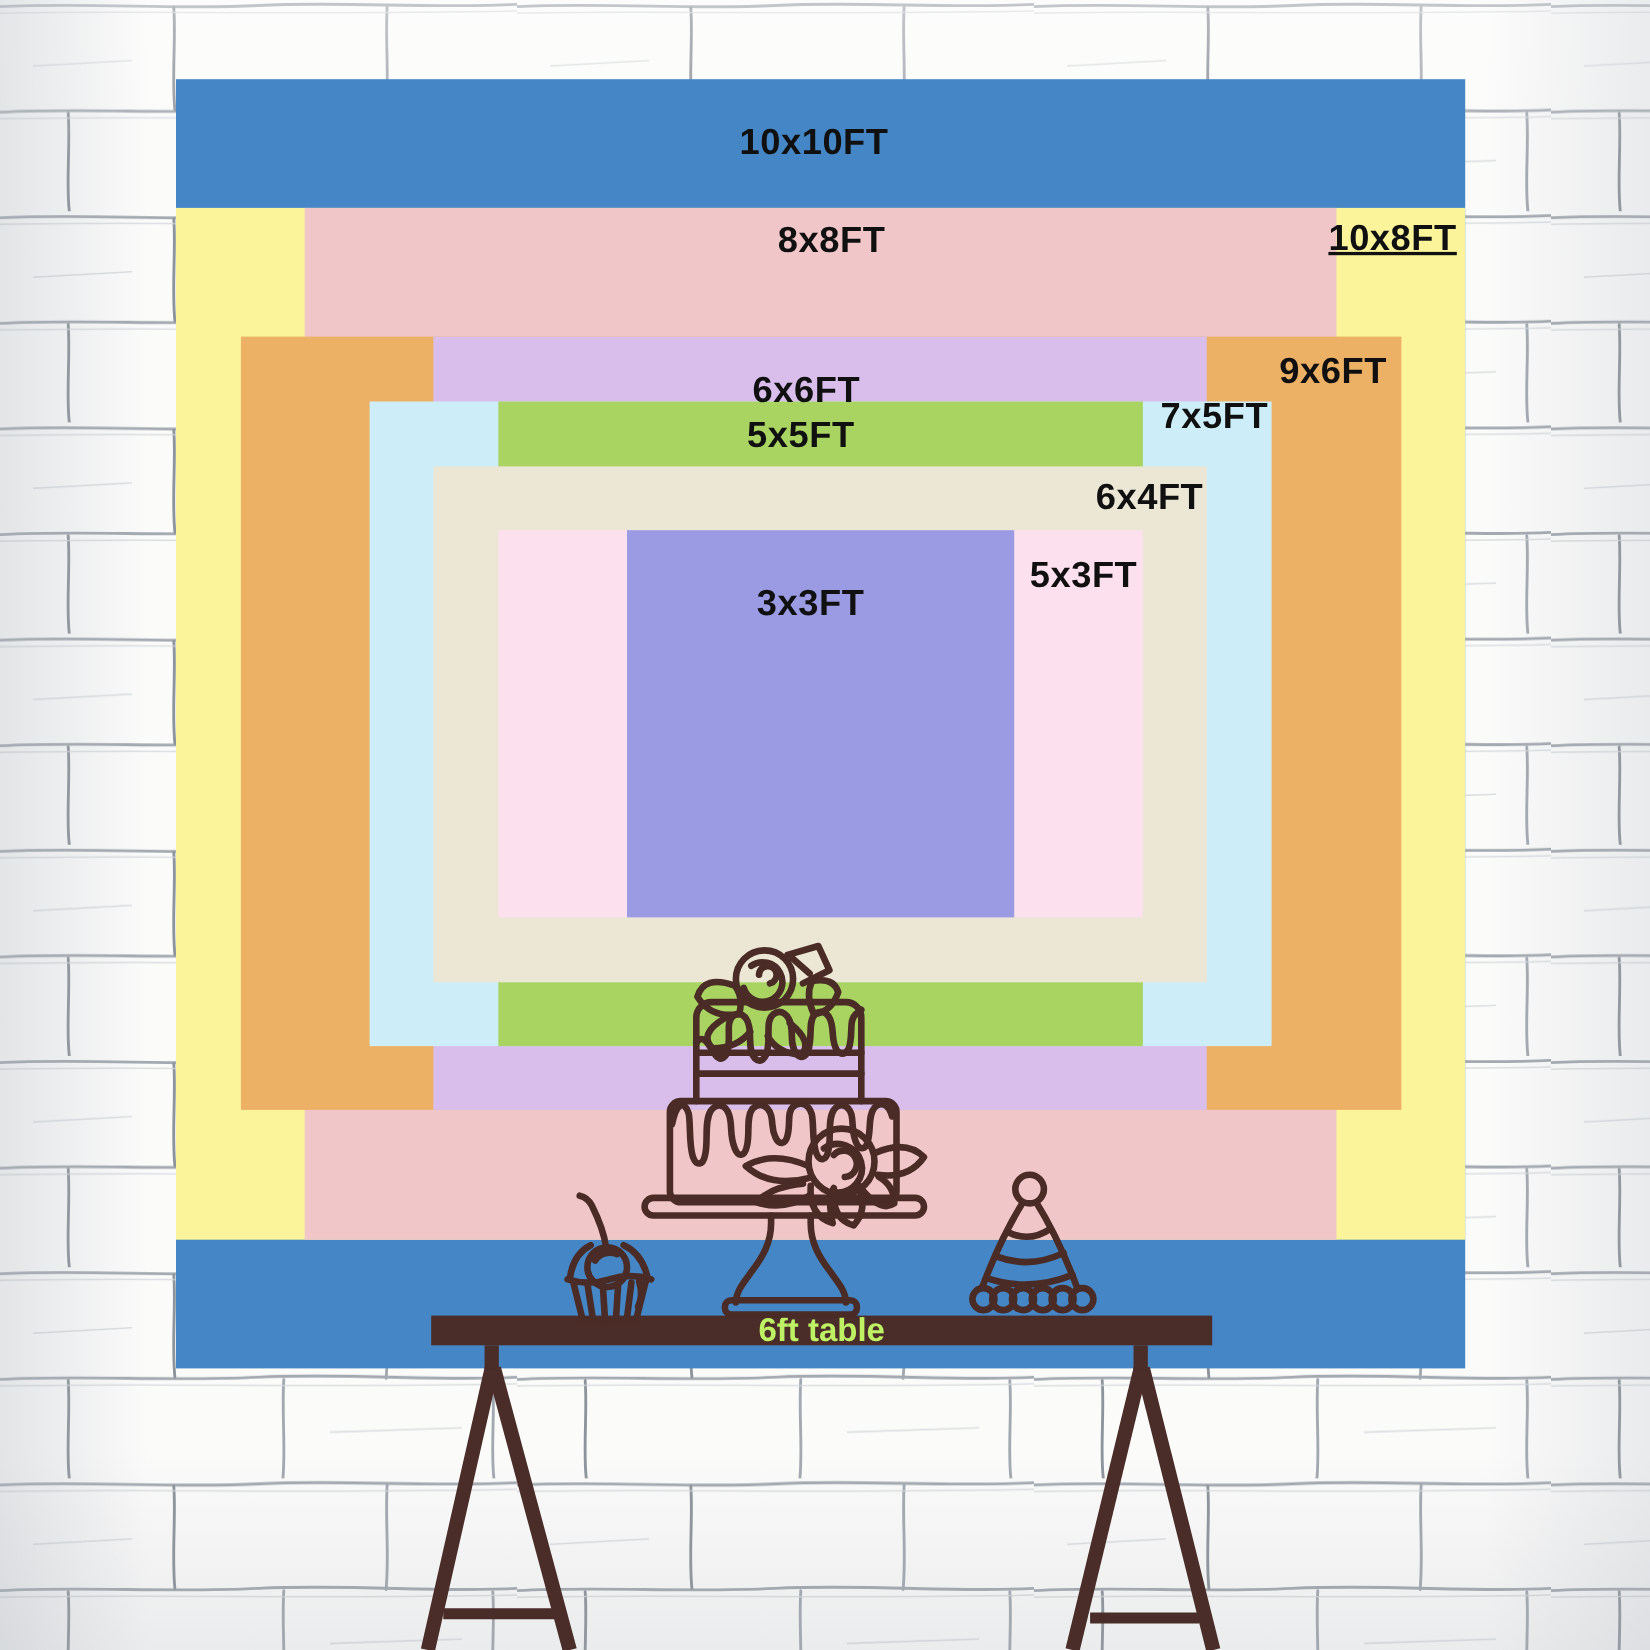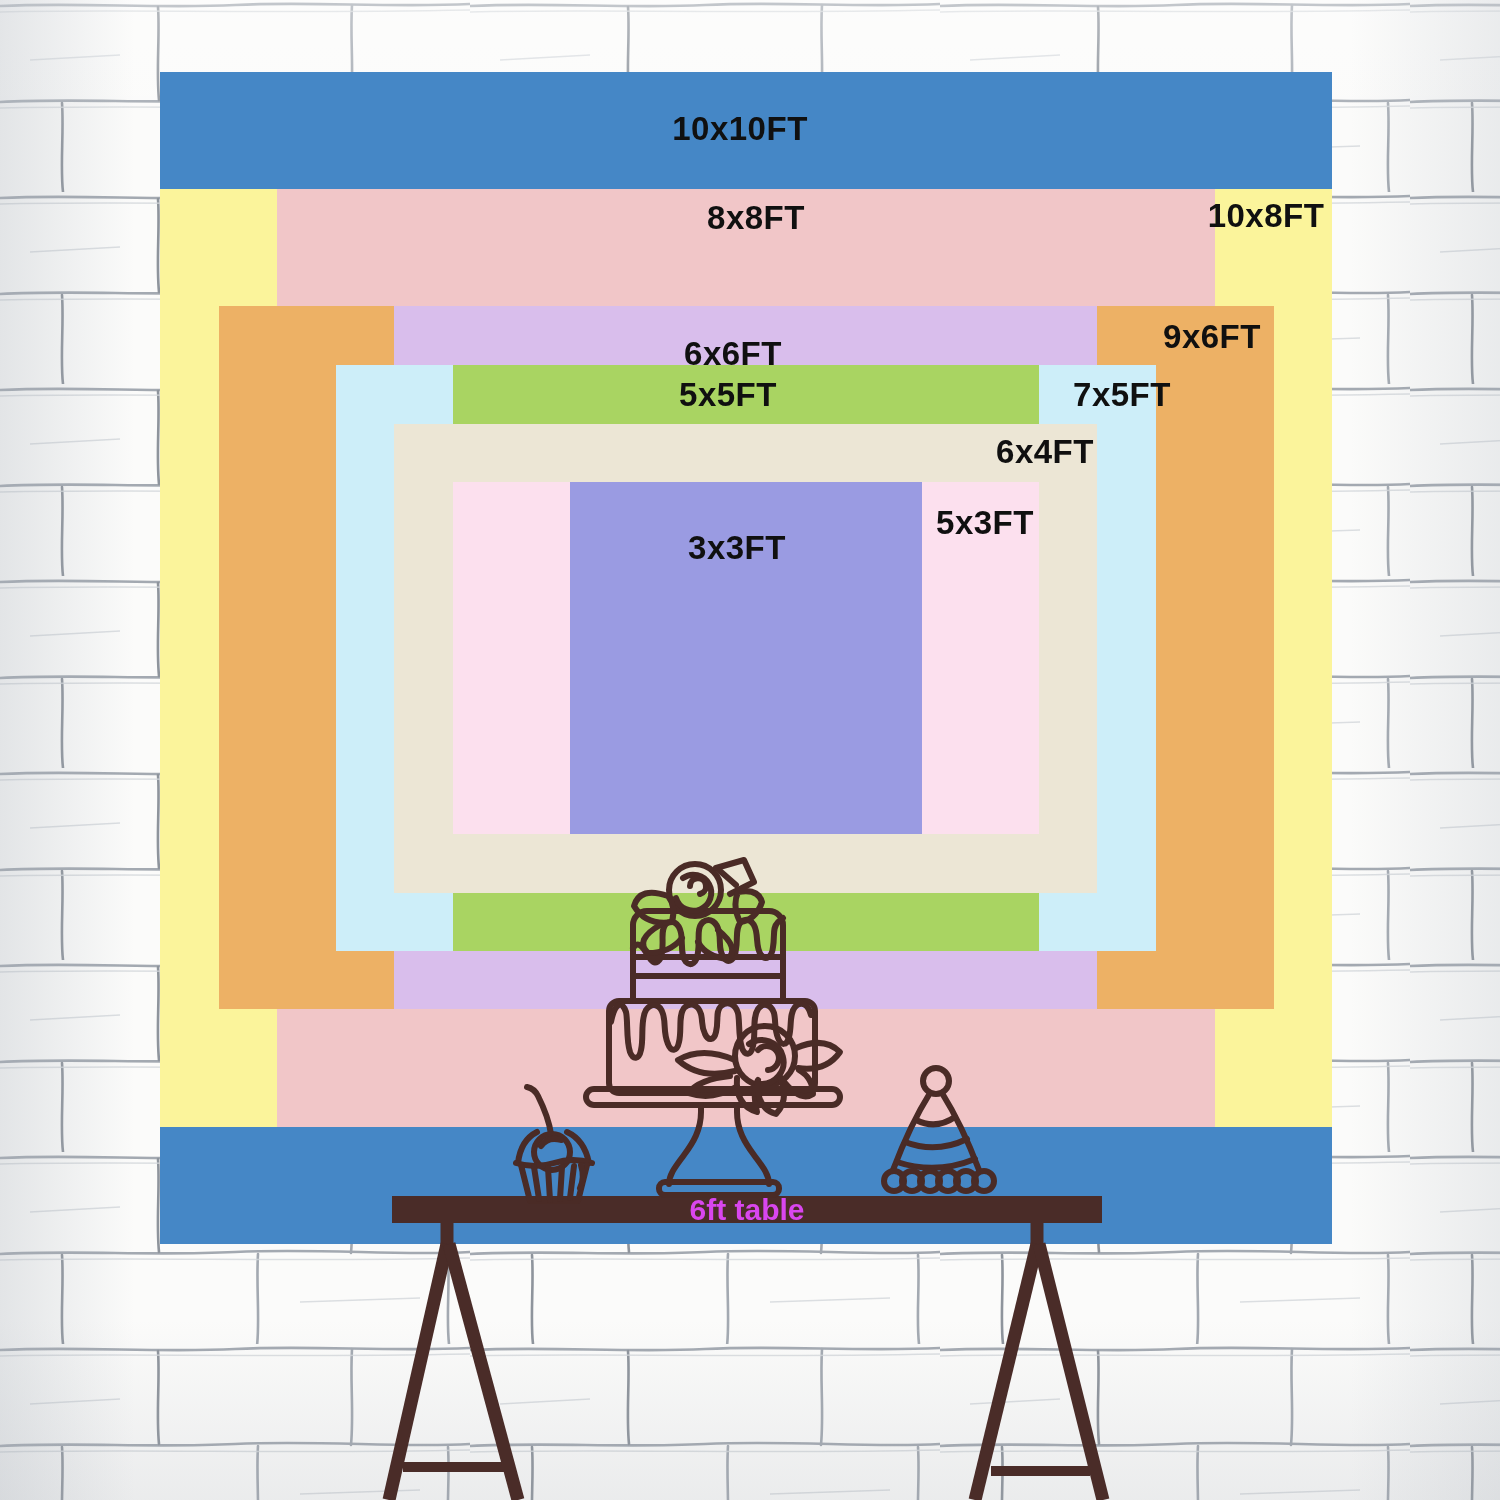--- a/index.html
+++ b/index.html
@@ -12,21 +12,21 @@
                       rgba(255,255,255,0) 90%, rgba(170,177,186,.22) 100%),
       linear-gradient(180deg, rgba(255,255,255,.35) 0%, rgba(255,255,255,0) 10%,
                       rgba(255,255,255,0) 88%, rgba(160,166,175,.18) 100%);}
   #chart-layer{position:absolute;left:0;top:0;width:1500px;height:1500px;}
   .bk-rect{position:absolute;}
   .bk-label{position:absolute;transform:translate(-50%,-50%);
             font-size:33px;font-weight:600;color:#101010;letter-spacing:.5px;
             white-space:nowrap;}
   #table-bar{position:absolute;left:392px;top:1196px;width:710px;height:27px;
              background:#4A2C28;display:flex;align-items:center;justify-content:center;}
-  #table-label{font-size:30px;font-weight:600;color:#d946ef;line-height:27px;}
+  #table-label{font-size:30px;font-weight:600;color:#bef264;line-height:27px;}
   #art-svg{position:absolute;left:0;top:0;pointer-events:none;}
 </style>
 </head>
 <body>
 
 <div id="stage">
 
   <svg id="wall-svg" width="1500" height="1500">
     <defs>
       <pattern id="bricks" width="470" height="192" patternUnits="userSpaceOnUse">
@@ -57,25 +57,25 @@
       <div class="bk-rect" style="left: 160px; top: 189px; width: 1172px; height: 938px; background: rgb(251, 244, 155);"></div>
       <div class="bk-rect" style="left: 277px; top: 189px; width: 938px; height: 938px; background: rgb(241, 198, 200);"></div>
       <div class="bk-rect" style="left: 219px; top: 306px; width: 1055px; height: 703px; background: rgb(237, 177, 101);"></div>
       <div class="bk-rect" style="left: 394px; top: 306px; width: 703px; height: 703px; background: rgb(217, 190, 236);"></div>
       <div class="bk-rect" style="left: 336px; top: 365px; width: 820px; height: 586px; background: rgb(205, 238, 249);"></div>
       <div class="bk-rect" style="left: 453px; top: 365px; width: 586px; height: 586px; background: rgb(169, 212, 98);"></div>
       <div class="bk-rect" style="left: 394px; top: 424px; width: 703px; height: 469px; background: rgb(236, 230, 213);"></div>
       <div class="bk-rect" style="left: 453px; top: 482px; width: 586px; height: 352px; background: rgb(252, 224, 238);"></div>
       <div class="bk-rect" style="left: 570px; top: 482px; width: 352px; height: 352px; background: rgb(154, 155, 226);"></div>
       <span class="bk-label" style="left: 740px; top: 129px;">10x10FT</span>
-      <span class="bk-label" style="left: 1266px; top: 216px;">10x8FT</span>
+      <span class="bk-label" style="left: 1266px; top: 216px; text-decoration: underline;">10x8FT</span>
       <span class="bk-label" style="left: 734px; top: 218px; margin-left: 22px;">8x8FT</span>
       <span class="bk-label" style="left: 1212px; top: 337px; text-align: center;">9x6FT</span>
       <span class="bk-label" style="left: 733px; top: 354px;">6x6FT</span>
-      <span class="bk-label" style="left: 1104px; top: 395px; margin-left: 18px;">7x5FT</span>
+      <span class="bk-label" style="left: 1104px; top: 378px;">7x5FT</span>
       <span class="bk-label" style="left: 728px; top: 395px;">5x5FT</span>
       <span class="bk-label" style="left: 1045px; top: 452px;">6x4FT</span>
       <span class="bk-label" style="left: 985px; top: 523px;">5x3FT</span>
       <span class="bk-label" style="left: 737px; top: 507px; margin-top: 41px;">3x3FT</span>
     </div>
 
   <div id="table-bar">
     <span id="table-label">6ft table</span>
   </div>
 

